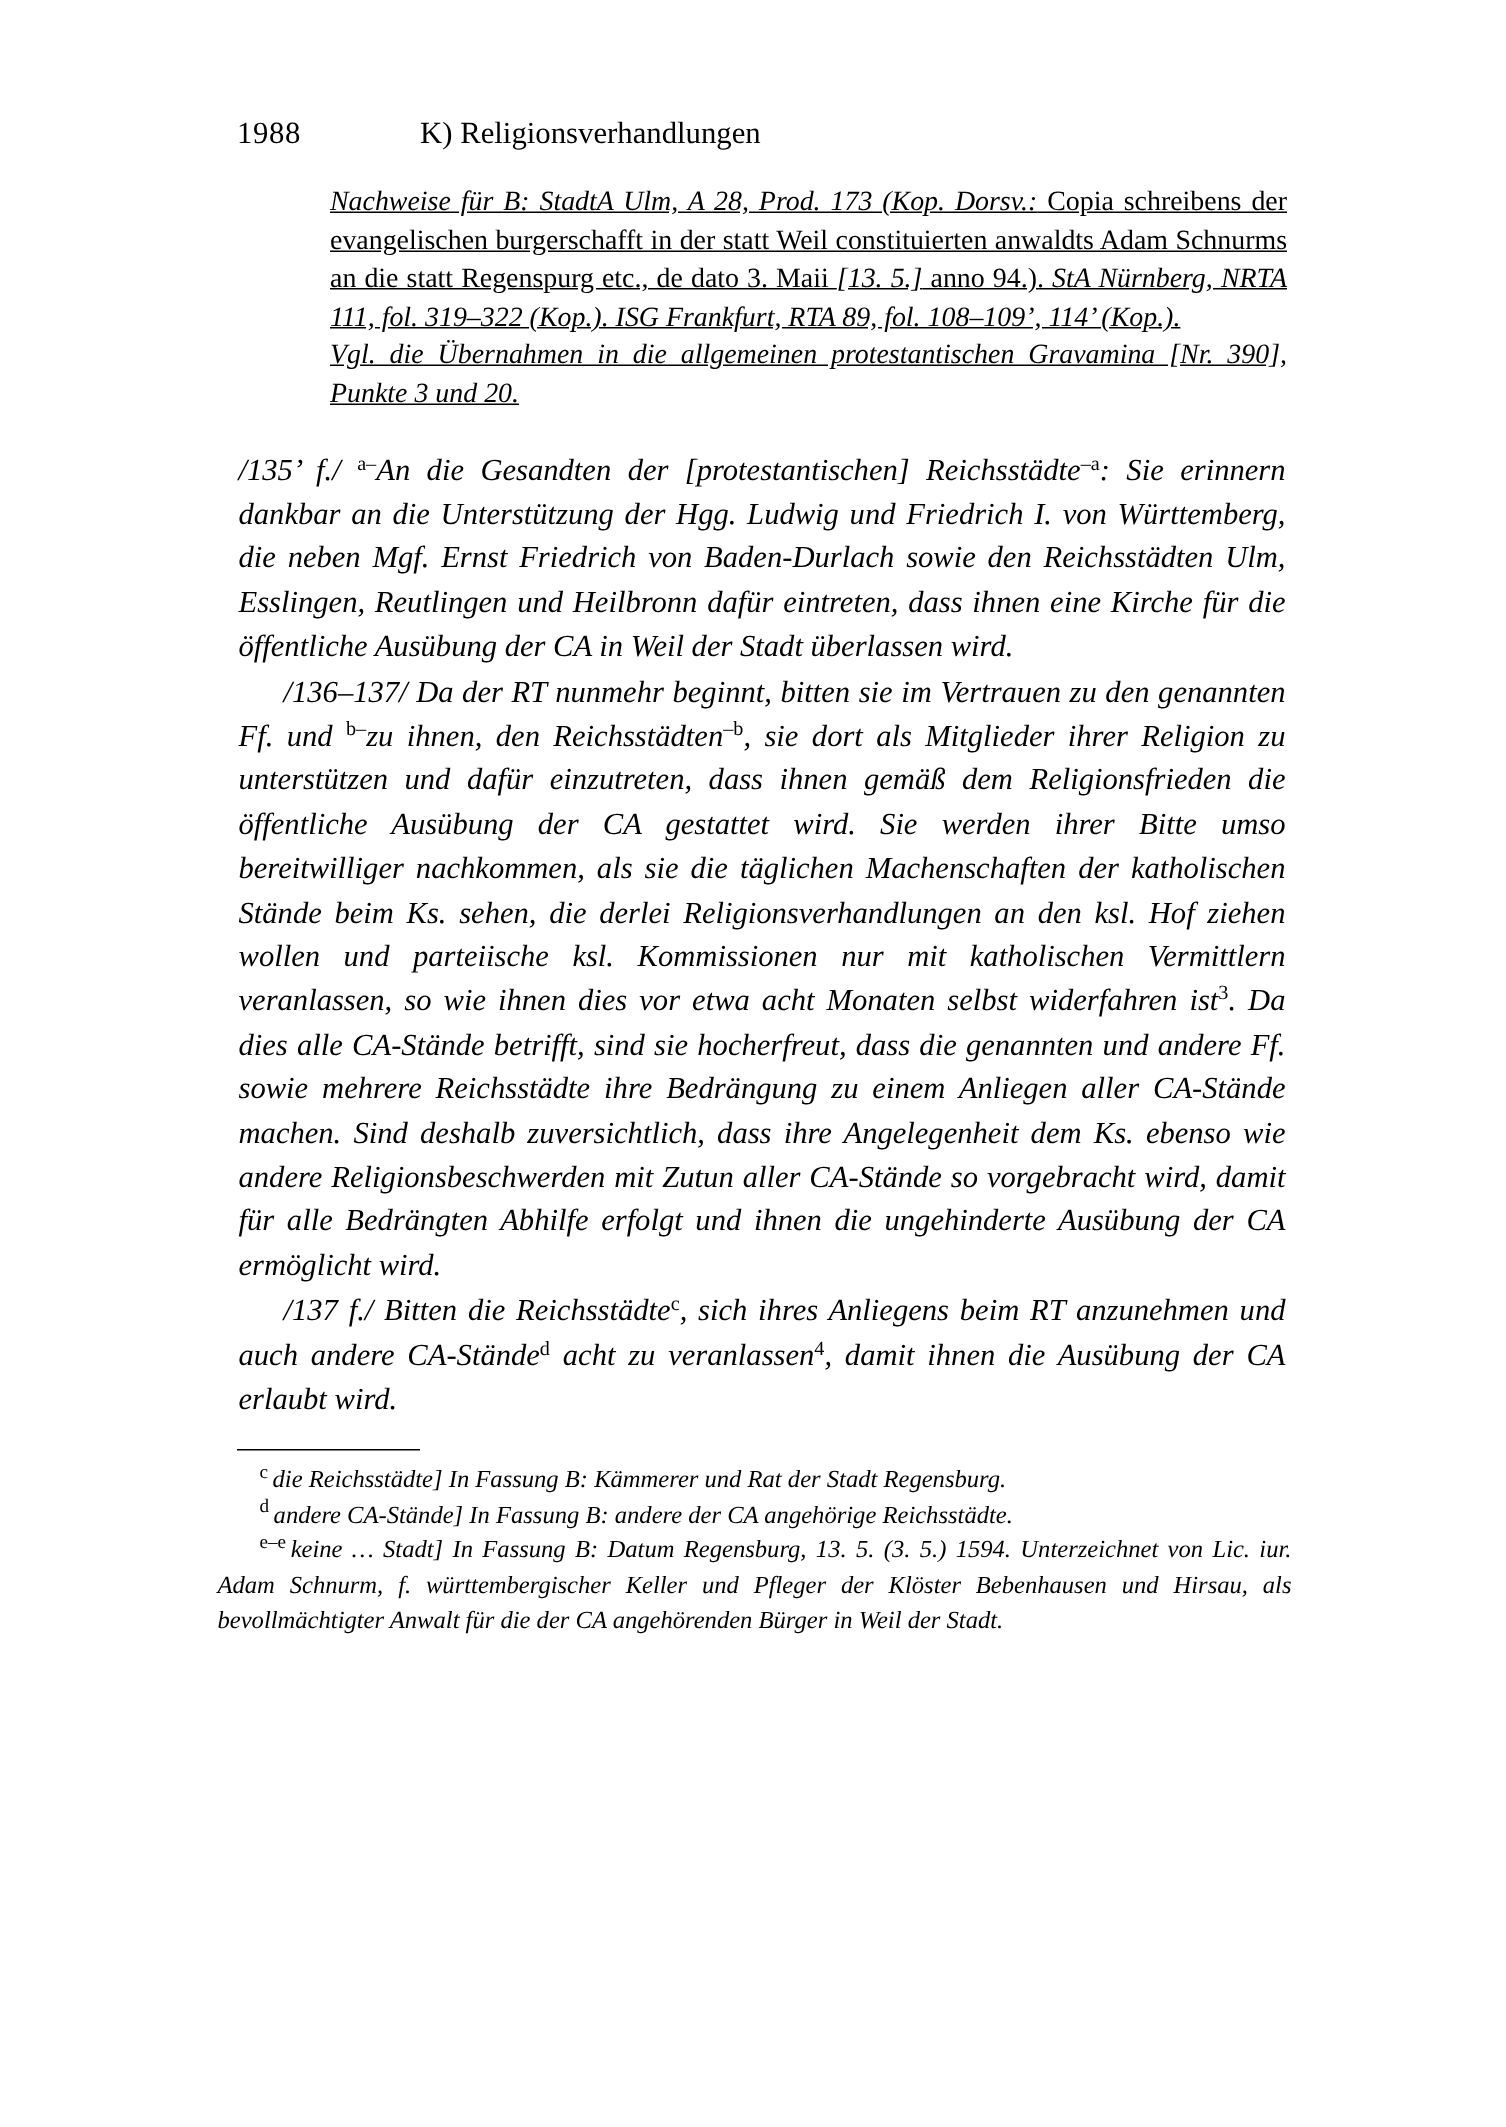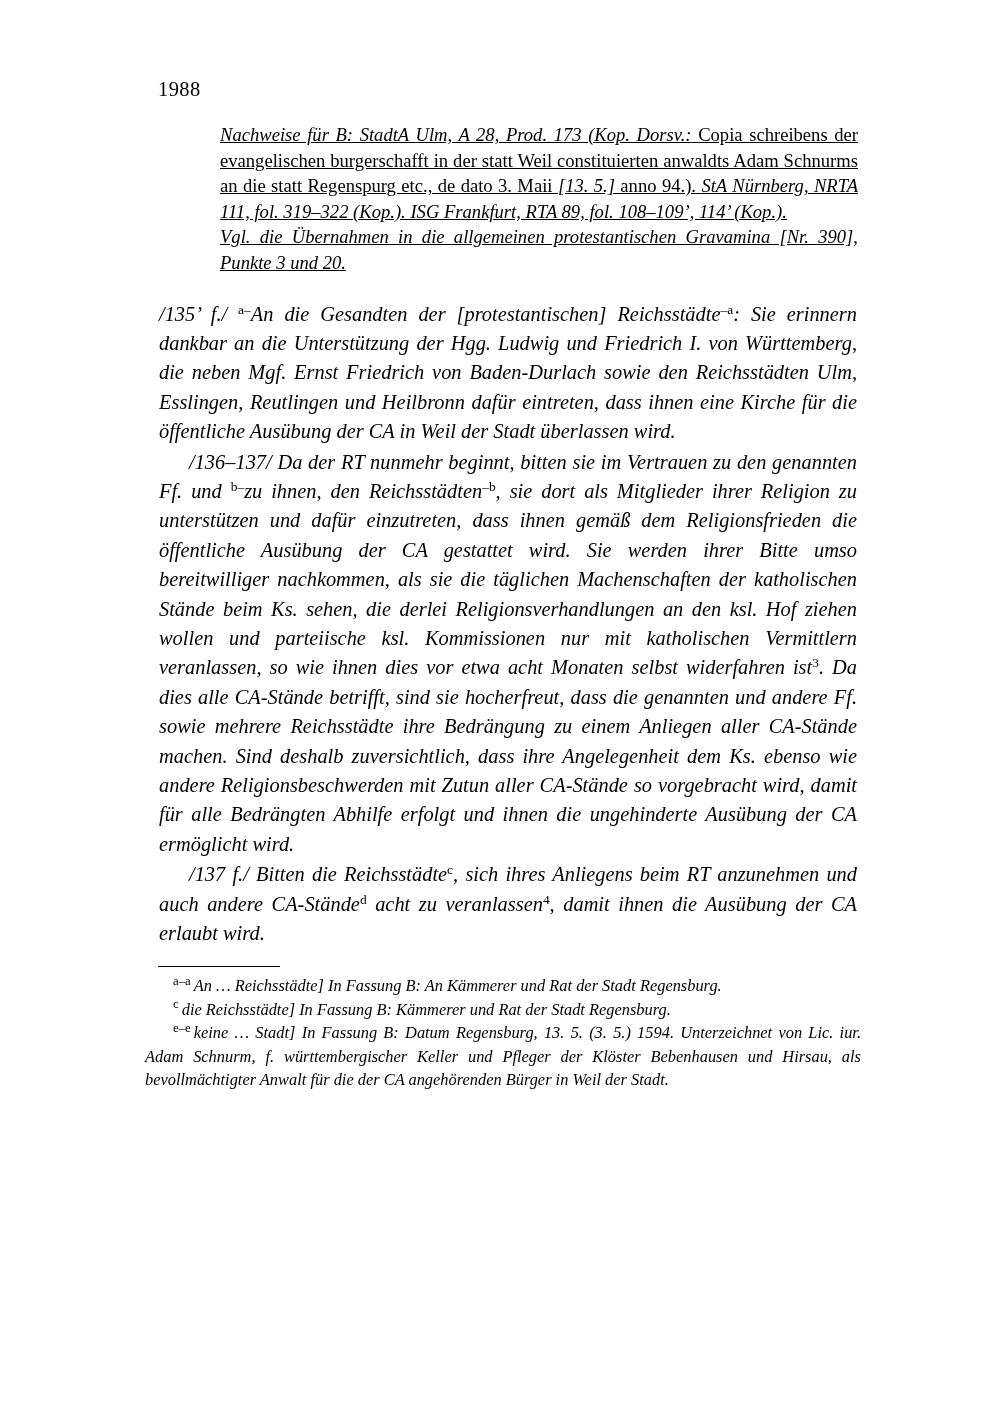--- a/index.html
+++ b/index.html
@@ -168,20 +168,21 @@
     margin-right: 8px;
   }
 </style>
 </head>
 <body>
 
 <div class="page">
 
   <div class="running-head">
     <span class="folio">1988</span>
+    <span class="head-title">K) Religionsverhandlungen</span>
   </div>
 
   <div class="text-col">
 
     <div class="src-block">
       <p><span>Nachweise für B: StadtA Ulm, A 28, Prod. 173 (Kop. Dorsv.:</span><span class="rom"> Copia schreibens der evangelischen burgerschafft in der statt Weil constituierten anwaldts Adam Schnurms an die statt Regenspurg etc., de dato 3. Maii </span><span>[13. 5.]</span><span class="rom"> anno 94.). </span><span>StA Nürnberg, NRTA 111, fol. 319–322 (Kop.). ISG Frankfurt, RTA 89, fol. 108–109’, 114’ (Kop.).</span></p>
       <p class="hang">Vgl. die Übernahmen in die allgemeinen protestantischen Gravamina [Nr. 390], Punkte 3 und 20.</p>
     </div>
 
     <div class="body-block">
@@ -192,20 +193,20 @@
 
       <p class="ind"><span>/137 f./</span><span> Bitten die Reichsstädte</span><sup class="sig">c</sup><span>, sich ihres Anliegens beim RT anzunehmen und auch andere CA-Stände</span><sup class="sig">d</sup><span> acht zu veranlassen</span><sup class="fn">4</sup><span>, damit ihnen die Ausübung der CA erlaubt wird.</span></p>
 
 
     </div>
   </div>
 
   <div class="apparatus">
     <div class="rule"></div>
     <ul class="app-list">
-      <li><span class="lbl">a–a</span><span>An … Reichsstädte] In Fassung B: An Kämmerer und Rat der Stadt Regensburg.</span></li>
       <li><span class="lbl">c</span><span>die Reichsstädte] In Fassung B: Kämmerer und Rat der Stadt Regensburg.</span></li>
+      <li><span class="lbl">d</span><span>andere CA-Stände] In Fassung B: andere der CA angehörige Reichsstädte.</span></li>
       <li><span class="lbl">e–e</span><span>keine … Stadt] In Fassung B: Datum Regensburg, 13. 5. (3. 5.) 1594. Unterzeichnet von Lic. iur. Adam Schnurm, f. württembergischer Keller und Pfleger der Klöster Bebenhausen und Hirsau, als bevollmächtigter Anwalt für die der CA angehörenden Bürger in Weil der Stadt.</span></li>
     </ul>
   </div>
 
 
 </div>
 
 </body></html>

